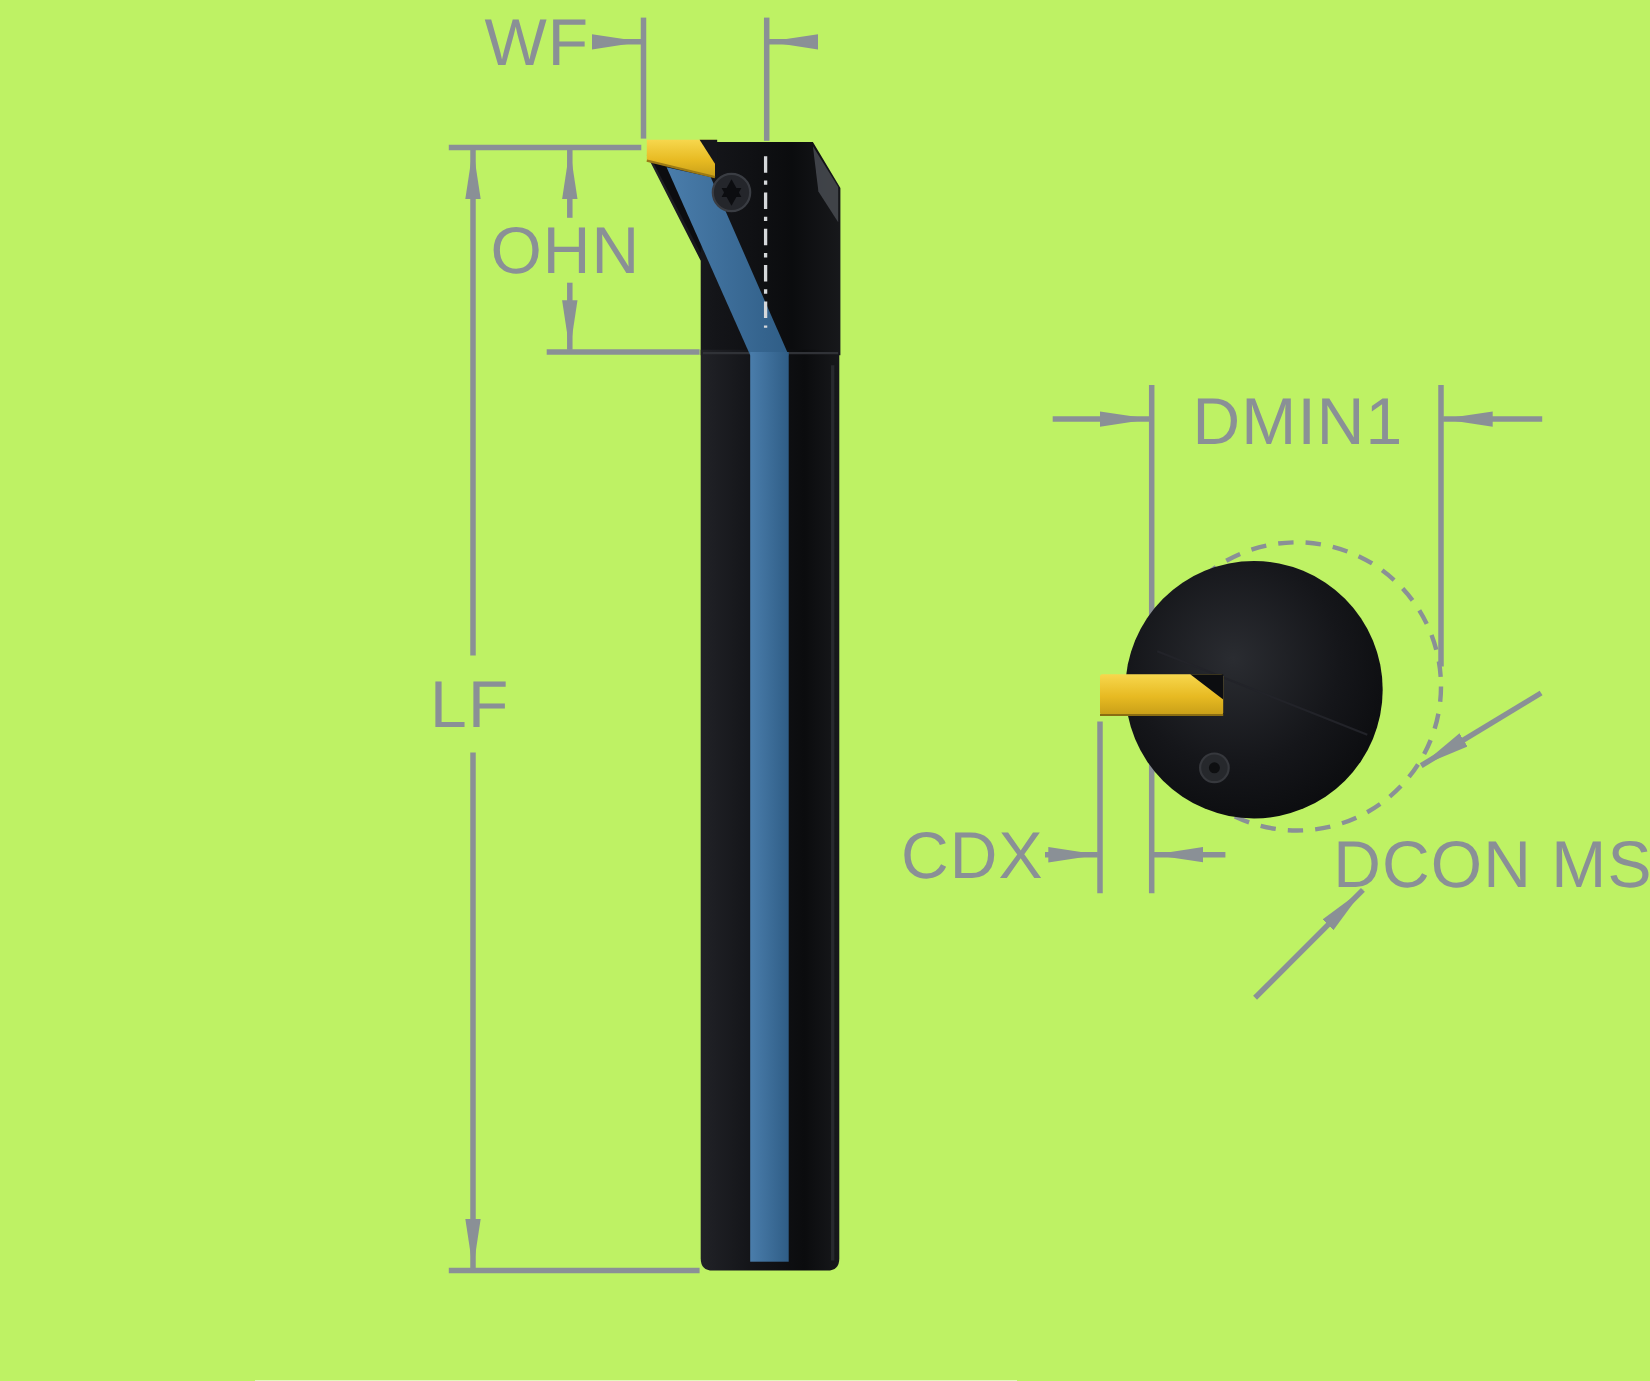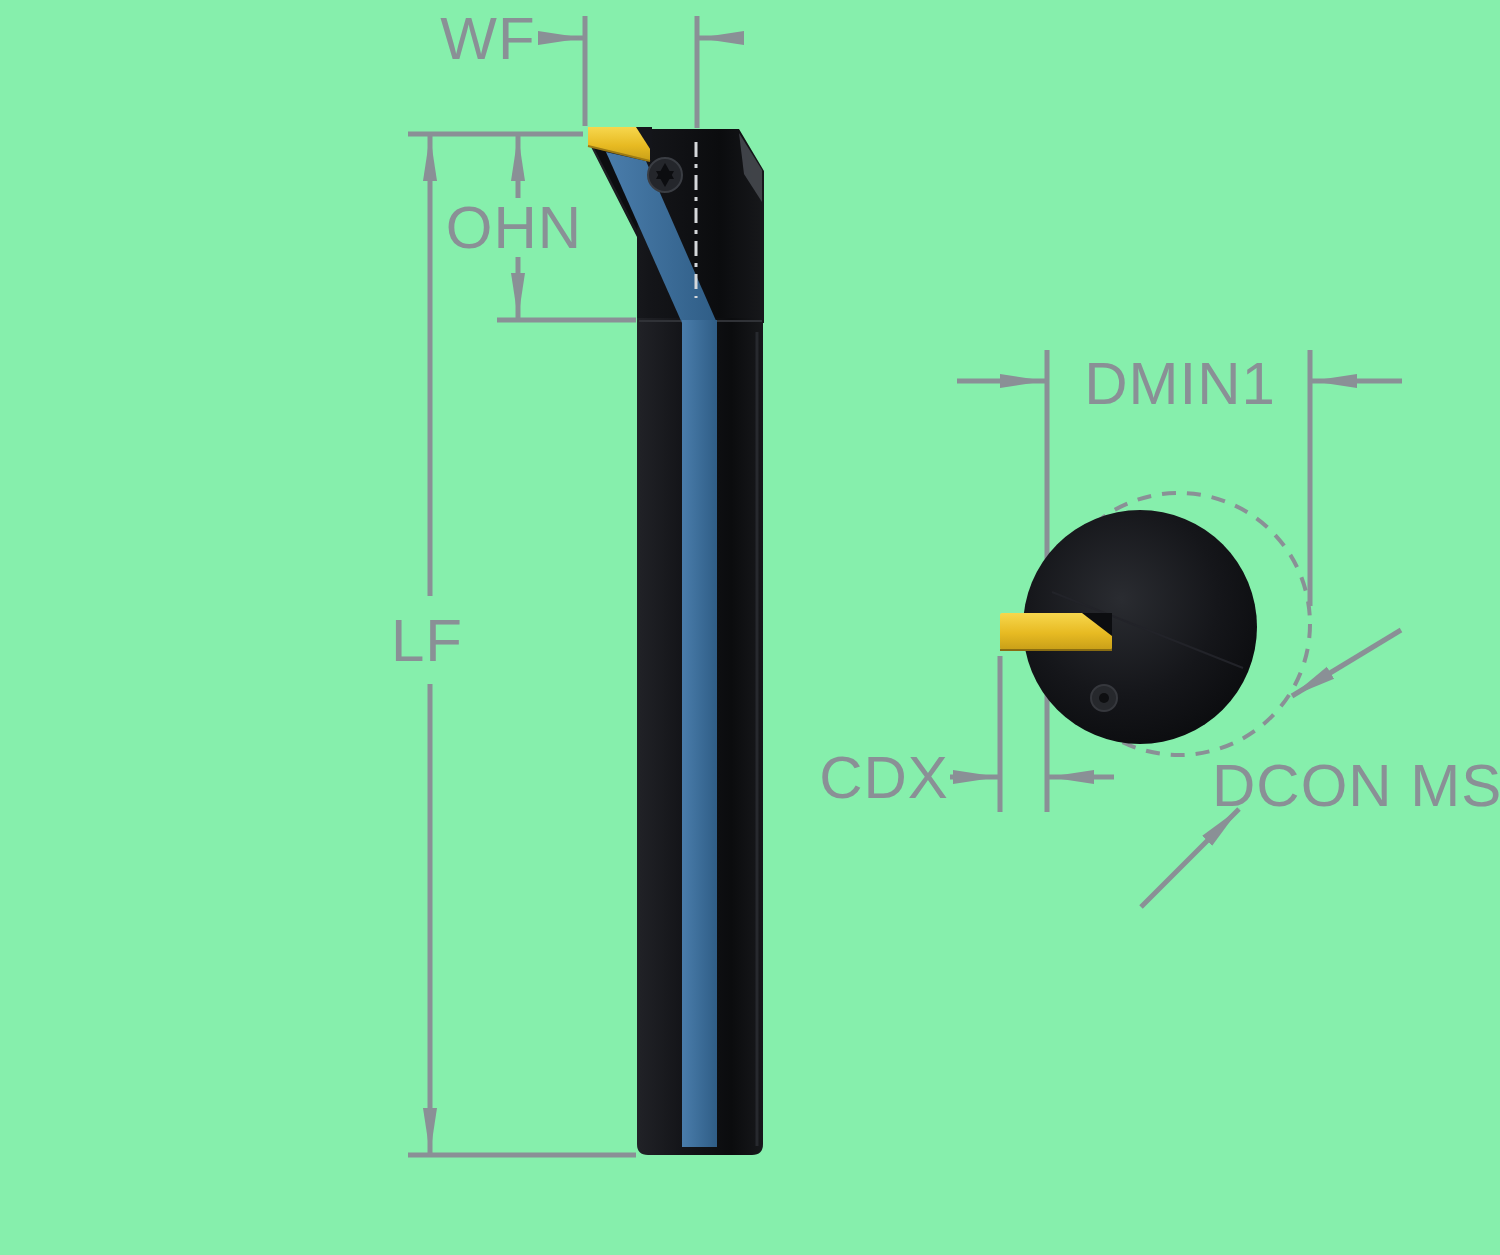--- a/index.html
+++ b/index.html
@@ -1,20 +1,20 @@
 <!DOCTYPE html>
 <html><head>
 <meta charset="utf-8">
 <style>
   html, body { margin: 0; padding: 0; background: #ffffff; }
   .canvas {
     position: relative;
     width: 1500px;
     height: 1255px;
-    background: #86efac;
+    background: #bef264;
     overflow: hidden;
     font-family: "Liberation Sans", sans-serif;
   }
   svg { display: block; }
   .dim-text {
     font-family: "Liberation Sans", sans-serif;
     font-size: 60px;
     fill: #8a9096;
     letter-spacing: 1px;
   }

